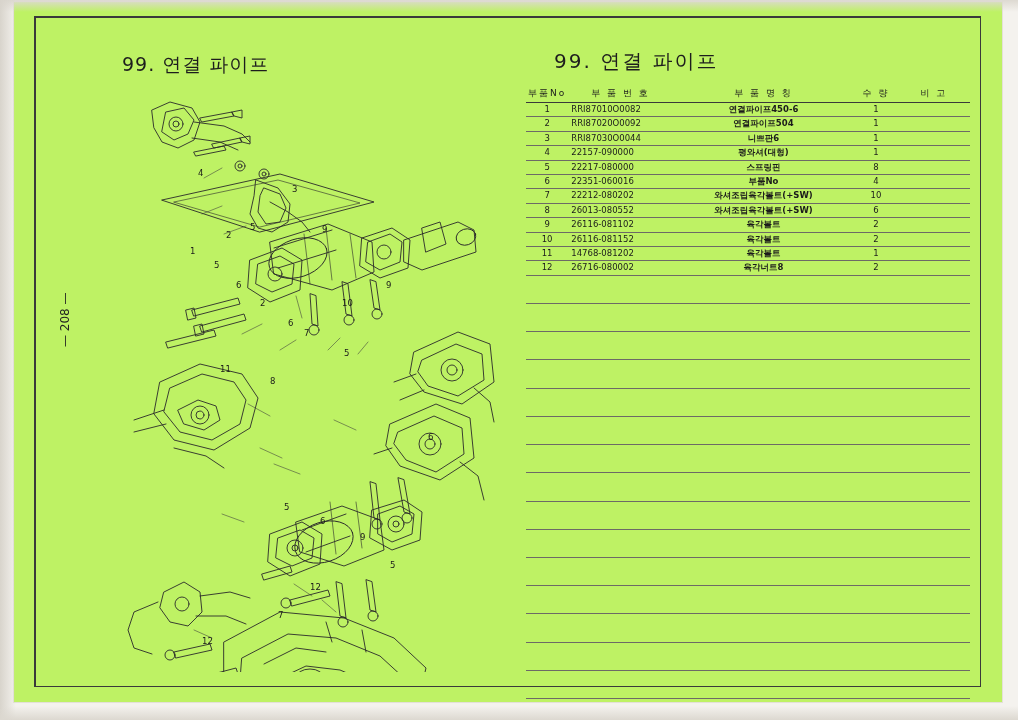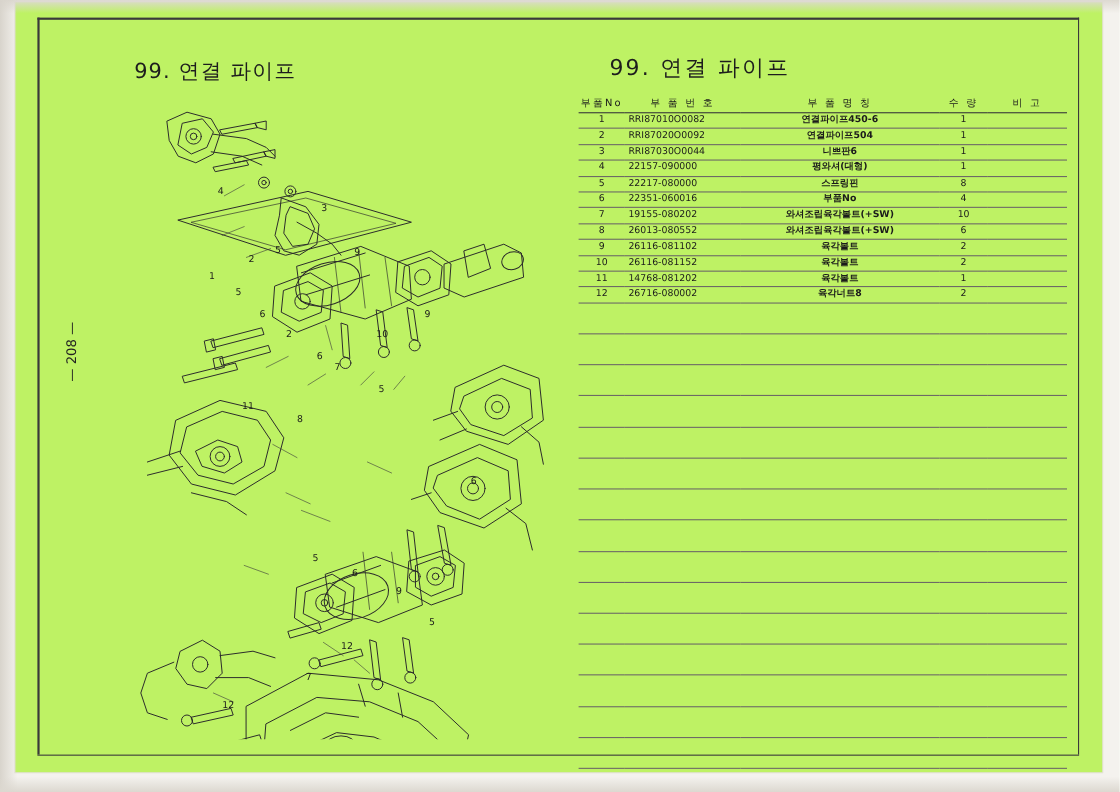--- a/index.html
+++ b/index.html
@@ -423,21 +423,21 @@
           </tr>
           <tr>
             <td class="c-no">6</td>
             <td class="c-partno">22351-060016</td>
             <td class="c-name">부품No</td>
             <td class="c-qty">4</td>
             <td class="c-remark1"></td>
           </tr>
           <tr>
             <td class="c-no">7</td>
-            <td class="c-partno">19155-080202</td>
+            <td class="c-partno">22212-080202</td>
             <td class="c-name">와셔조립육각볼트(+SW)</td>
             <td class="c-qty">10</td>
             <td class="c-remark1"></td>
           </tr>
           <tr>
             <td class="c-no">8</td>
             <td class="c-partno">26013-080552</td>
             <td class="c-name">와셔조립육각볼트(+SW)</td>
             <td class="c-qty">6</td>
             <td class="c-remark1"></td>

